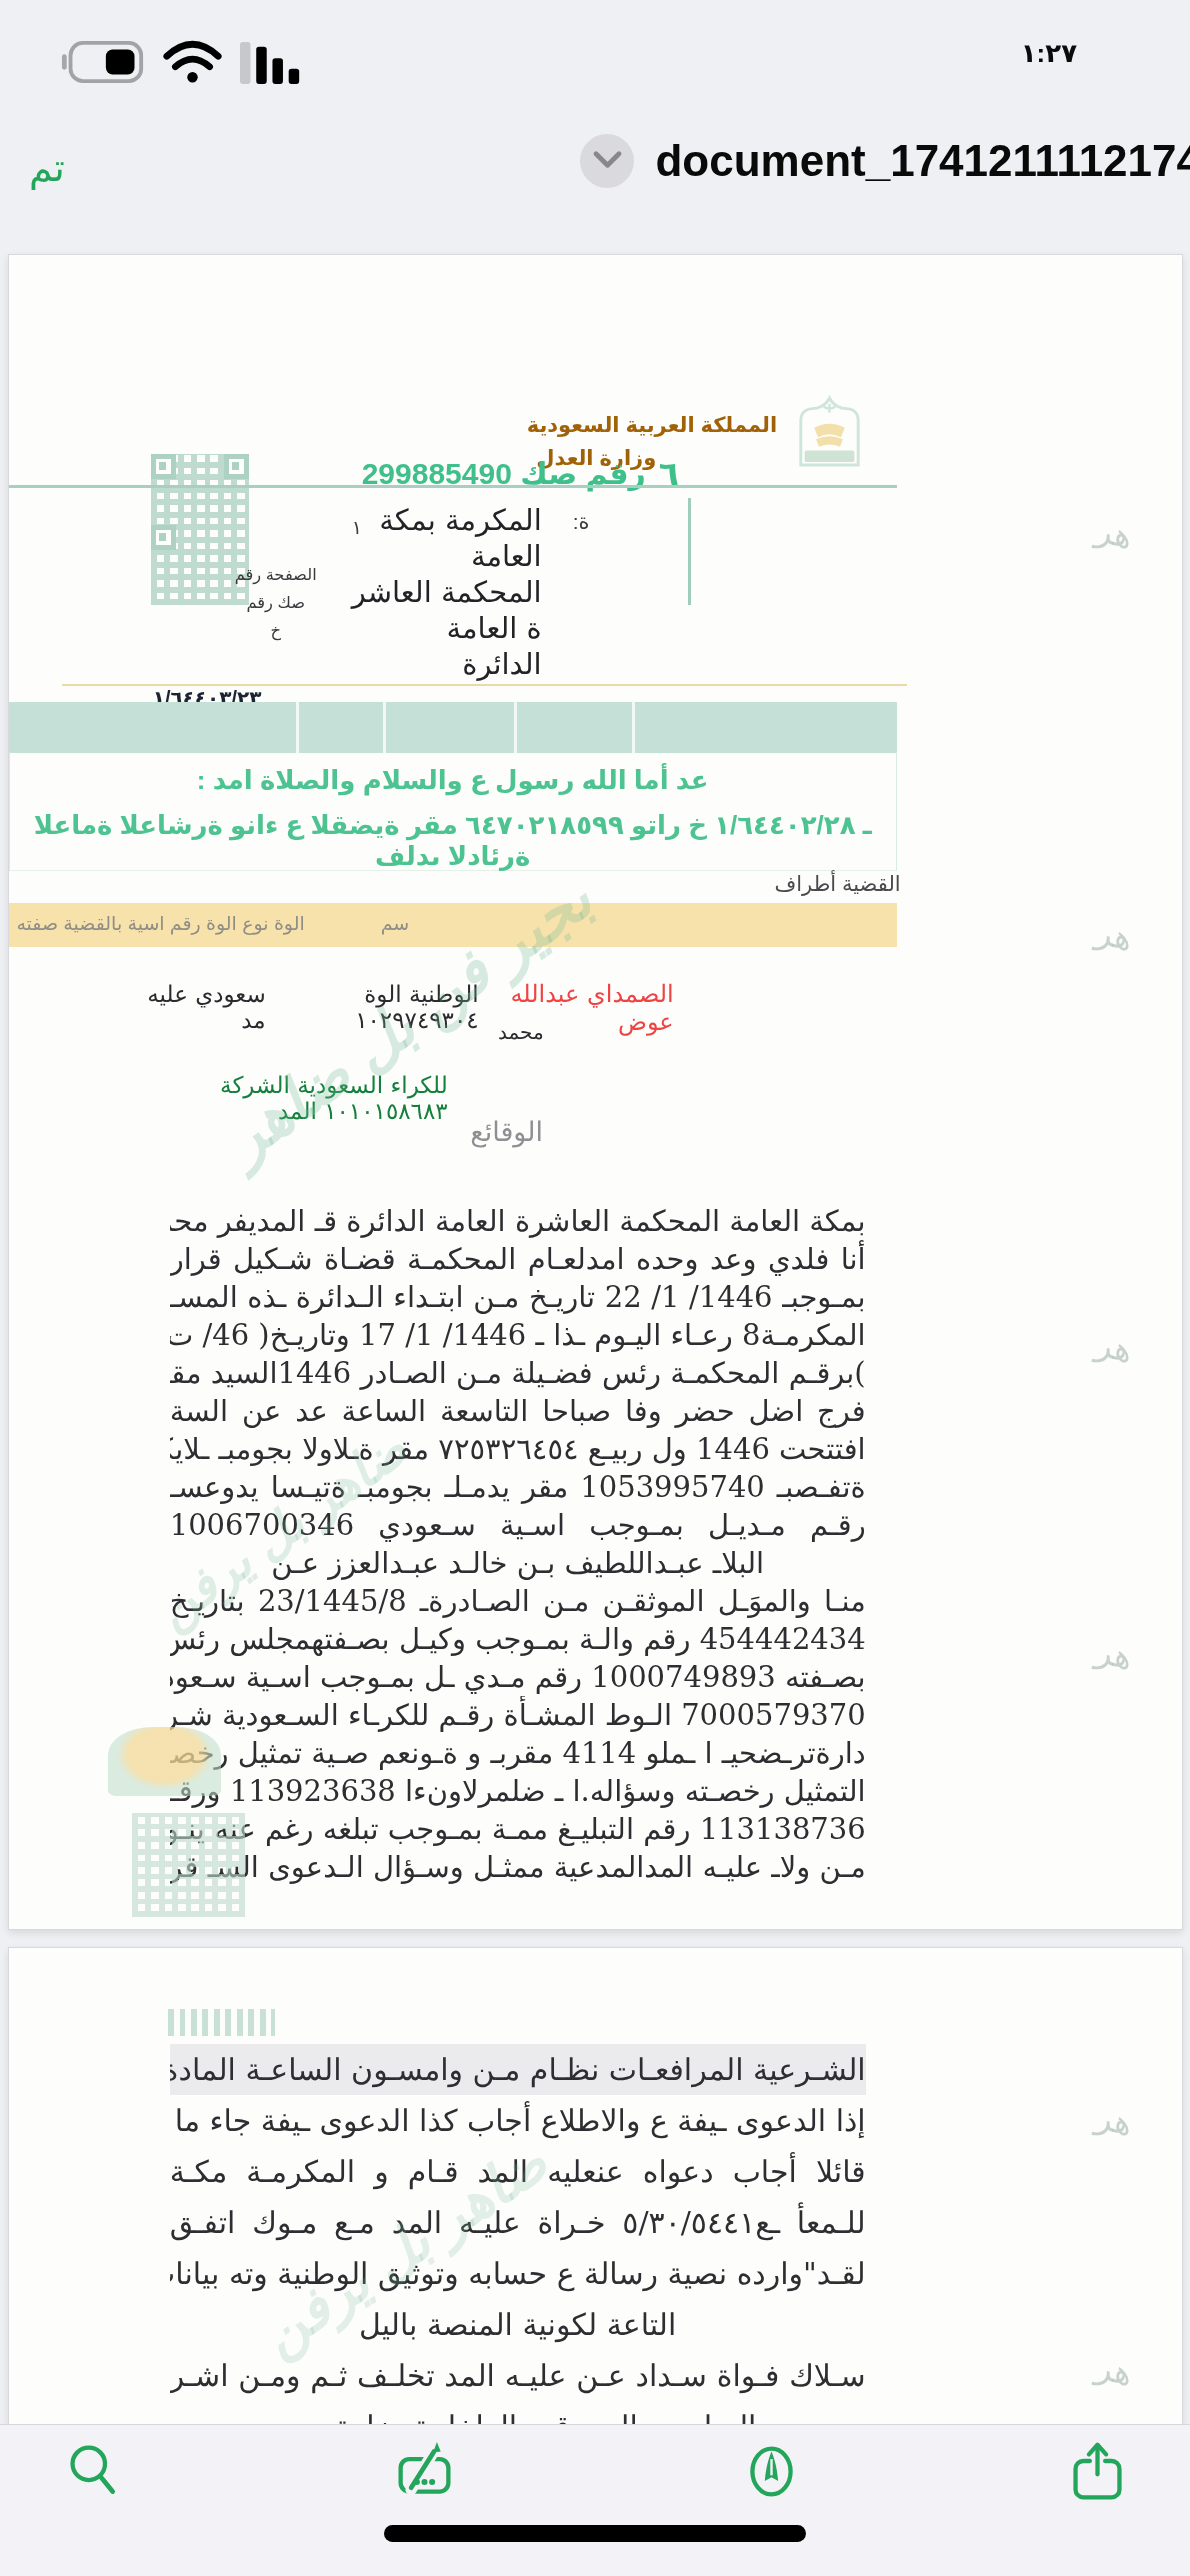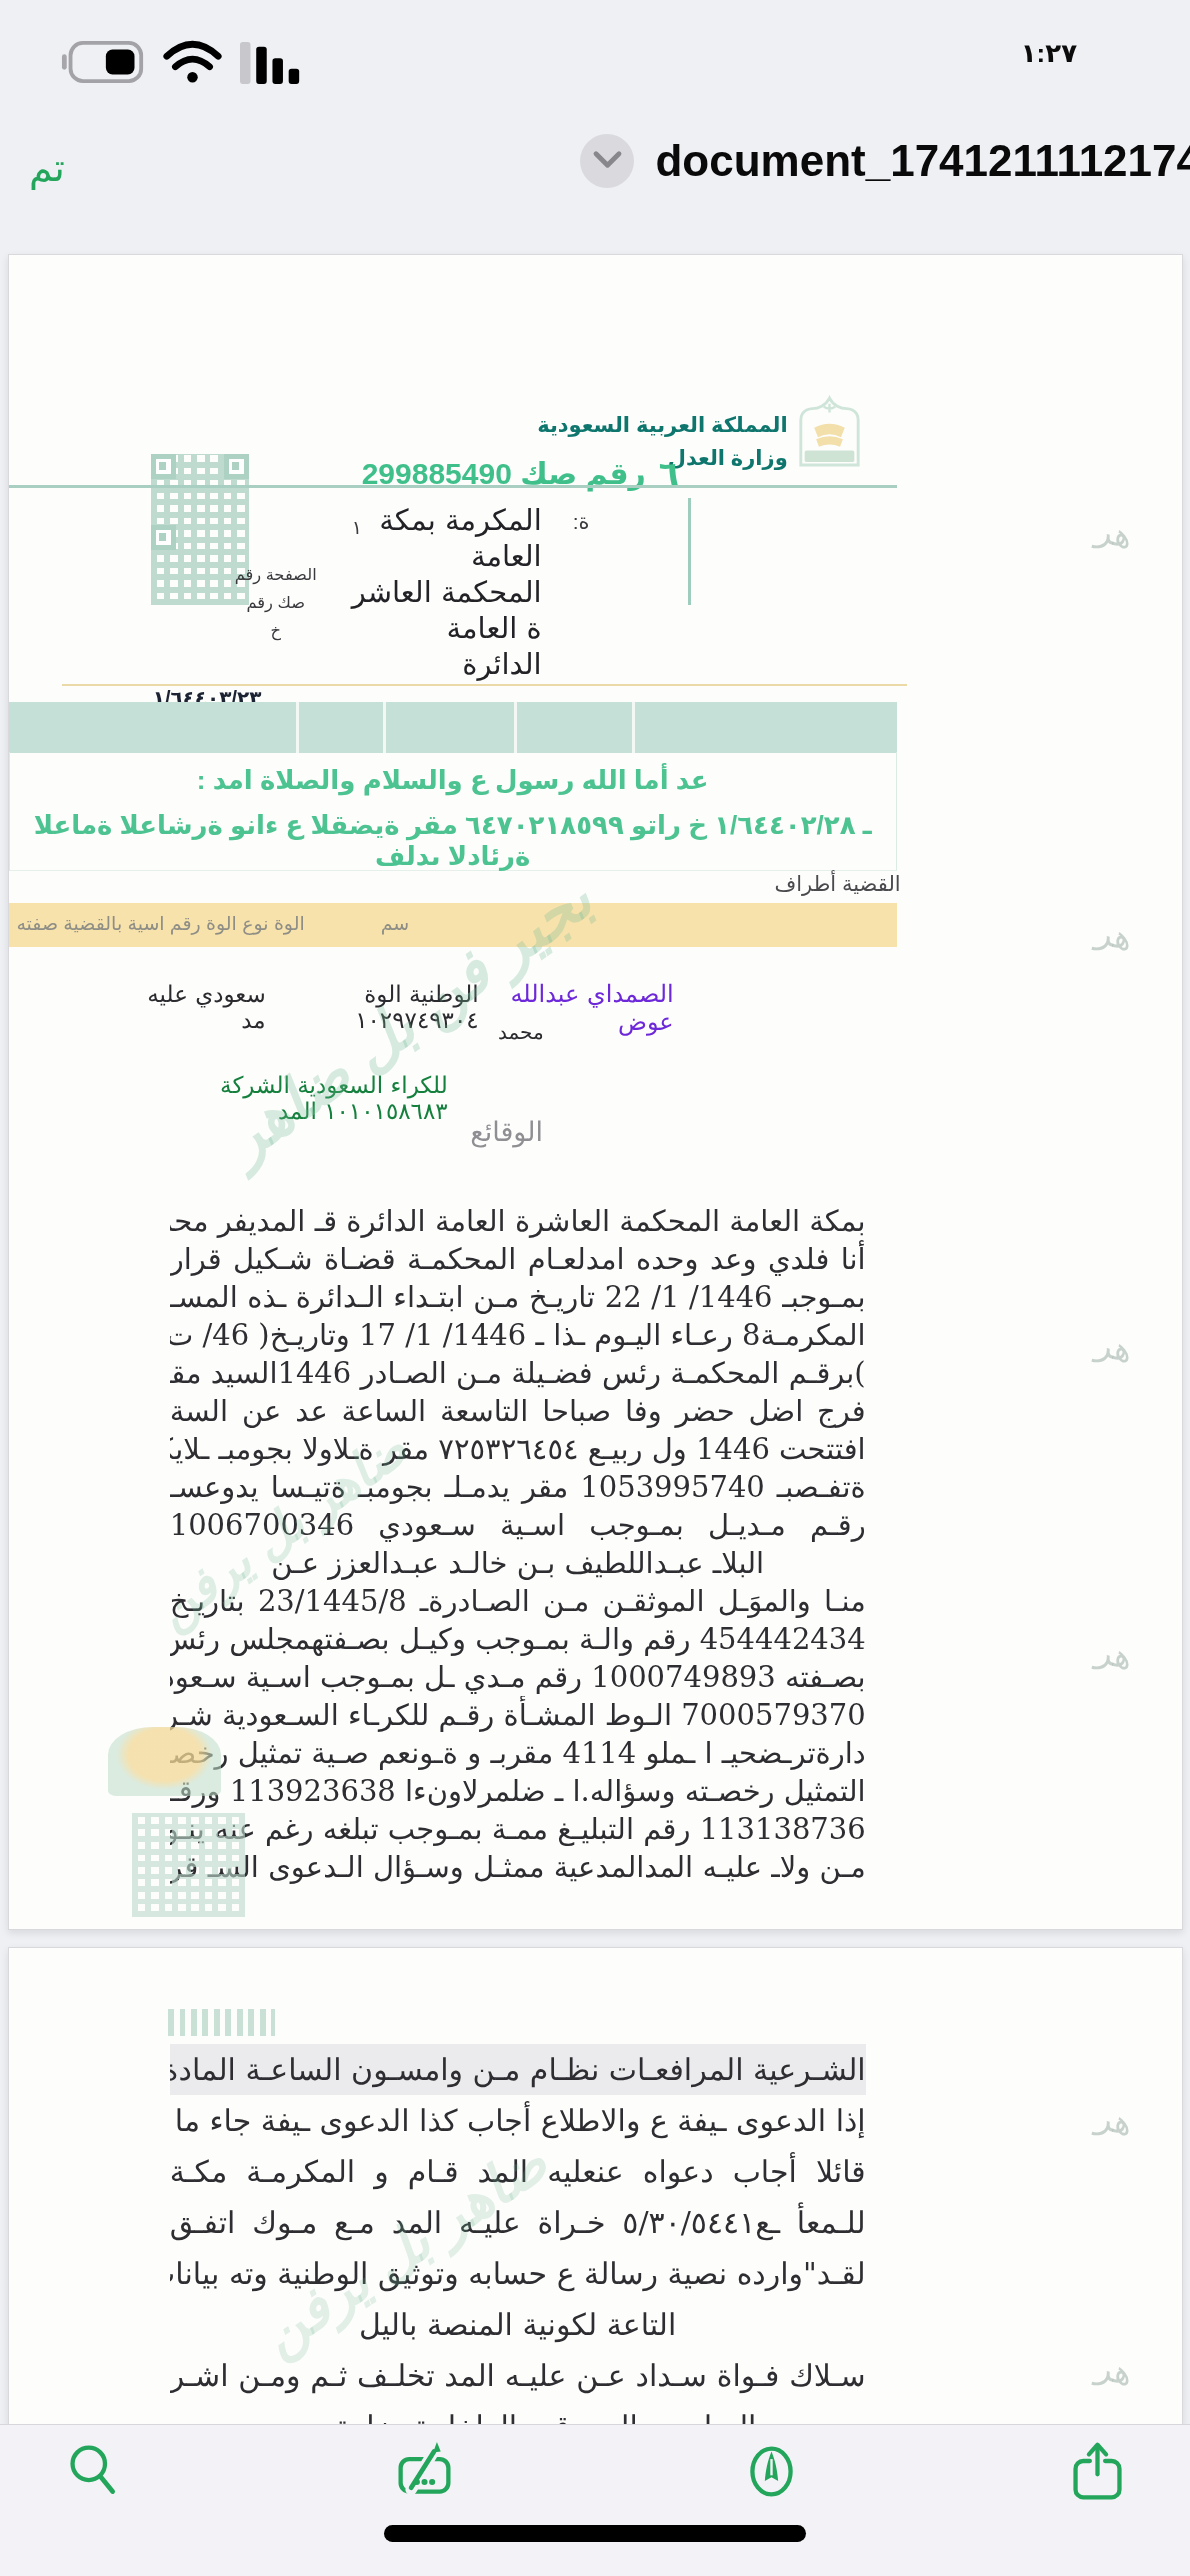--- a/index.html
+++ b/index.html
@@ -24,21 +24,21 @@
   .page1{top:254px;height:1676px}
   .page2{top:1947px;height:690px}
 
   
   .qr{left:142px;top:199px;width:98px;height:151px;opacity:.95;
       background-image:repeating-linear-gradient(0deg,#bcd9cc 0 5.8px,rgba(255,255,255,0) 5.8px 12.5px),
                        repeating-linear-gradient(90deg,#bcd9cc 0 5.8px,rgba(255,255,255,0) 5.8px 13.4px);}
   .qr-marker{position:absolute;width:25px;height:25px;border:5.8px solid #a9cfc0;background:#fff}
   .qr-marker::after{content:"";position:absolute;left:2.9px;top:2.9px;width:7.7px;height:7.7px;background:#a9cfc0}
   .emblem{left:788px;top:140px;width:65px;height:73px}
-  .ministry{left:518px;top:153px;width:261px;text-align:right;direction:rtl;color:#0f766e;font-weight:700;line-height:33px}
+  .ministry{left:518px;top:153px;width:261px;text-align:left;direction:rtl;color:#a16207;font-weight:700;line-height:33px}
   .ministry .l1{font-size:21px}
   .ministry .l2{font-size:21px;padding-left:9.6px}
   .deed-label{left:353px;top:201px;font-size:30px;font-weight:700;color:#3fbf8a;direction:rtl}
   .deed-digit{left:650px;top:199px;font-size:33px;font-weight:700;color:#3fbf8a}
   .teal-hr{left:0;top:230px;width:888px;height:2.9px;background:#a8cfc2}
   .teal-vr{left:679px;top:243px;width:3.8px;height:107px;background:#9fcdbd}
   .court-block{left:247px;top:247px;width:286px;direction:rtl;text-align:right;font-size:29px;font-weight:500;color:#232327;line-height:36px;font-family:"DejaVu Serif","Liberation Serif",serif}
   .mark-ta{left:564px;top:255px;font-size:21px;color:#3c3c40}
   .mark-one{left:343px;top:261px;font-size:19px;color:#3c3c40}
   .side-notes{left:201px;top:305px;width:132px;direction:rtl;text-align:center;font-size:16.3px;color:#3a3a3e;line-height:28px}
@@ -51,21 +51,21 @@
   .rows-box{left:0;top:497px;width:888px;height:119px;border-left:1.9px solid #d9ebe2;border-right:1.9px solid #d9ebe2;border-bottom:1px solid #e4f0e9}
   .green-line{position:absolute;left:0;width:100%;text-align:center;direction:rtl;color:#4cc390;font-weight:700}
   .gl1{top:13.4px;font-size:26px}
   .gl2{top:58px;font-size:26px}
 
   .parties-label{left:700px;top:617px;width:192px;font-size:21px;color:#4a4a4e;direction:rtl}
   .yellow-row{left:0;top:648px;width:888px;height:44px;background:#f8e2ac}
   .yr-left{position:absolute;left:7.7px;top:8.6px;font-size:19px;color:#8e8e86;direction:rtl}
   .yr-mid{position:absolute;left:372px;top:8.6px;font-size:19px;color:#8e8e86}
 
-  .p-name{left:477px;top:725px;width:188px;text-align:right;direction:rtl;font-size:24px;color:#6d28d9;font-family:"DejaVu Serif","Liberation Serif",serif}
+  .p-name{left:477px;top:725px;width:188px;text-align:right;direction:rtl;font-size:24px;color:#ef4444;font-family:"DejaVu Serif","Liberation Serif",serif}
   .p-name2{left:477px;top:765px;width:58px;font-size:20px;color:#2b2b2f;direction:rtl;font-family:"DejaVu Serif","Liberation Serif",serif}
   .p-id{left:288px;top:726px;width:182px;font-size:23px;color:#2b2b2f;direction:rtl;font-family:"DejaVu Serif","Liberation Serif",serif}
   .p-attr{left:123px;top:726px;width:134px;font-size:23px;color:#2b2b2f;direction:rtl;font-family:"DejaVu Serif","Liberation Serif",serif}
   .p-company{left:190px;top:817px;width:249px;font-size:23px;color:#15803d;direction:rtl;font-family:"DejaVu Serif","Liberation Serif",serif}
 
   .section-title{left:362px;top:861px;width:272px;text-align:center;font-size:27px;color:#8f8f93;direction:rtl;font-family:"DejaVu Serif","Liberation Serif",serif}
 
   .body-col{left:161px;width:696px;direction:rtl;color:#2e2e32;font-family:"DejaVu Serif","Liberation Serif",serif}
   .p1body{top:947px;font-size:29px;line-height:38px}
   .p2body{top:96px;font-size:30px;line-height:51px}

